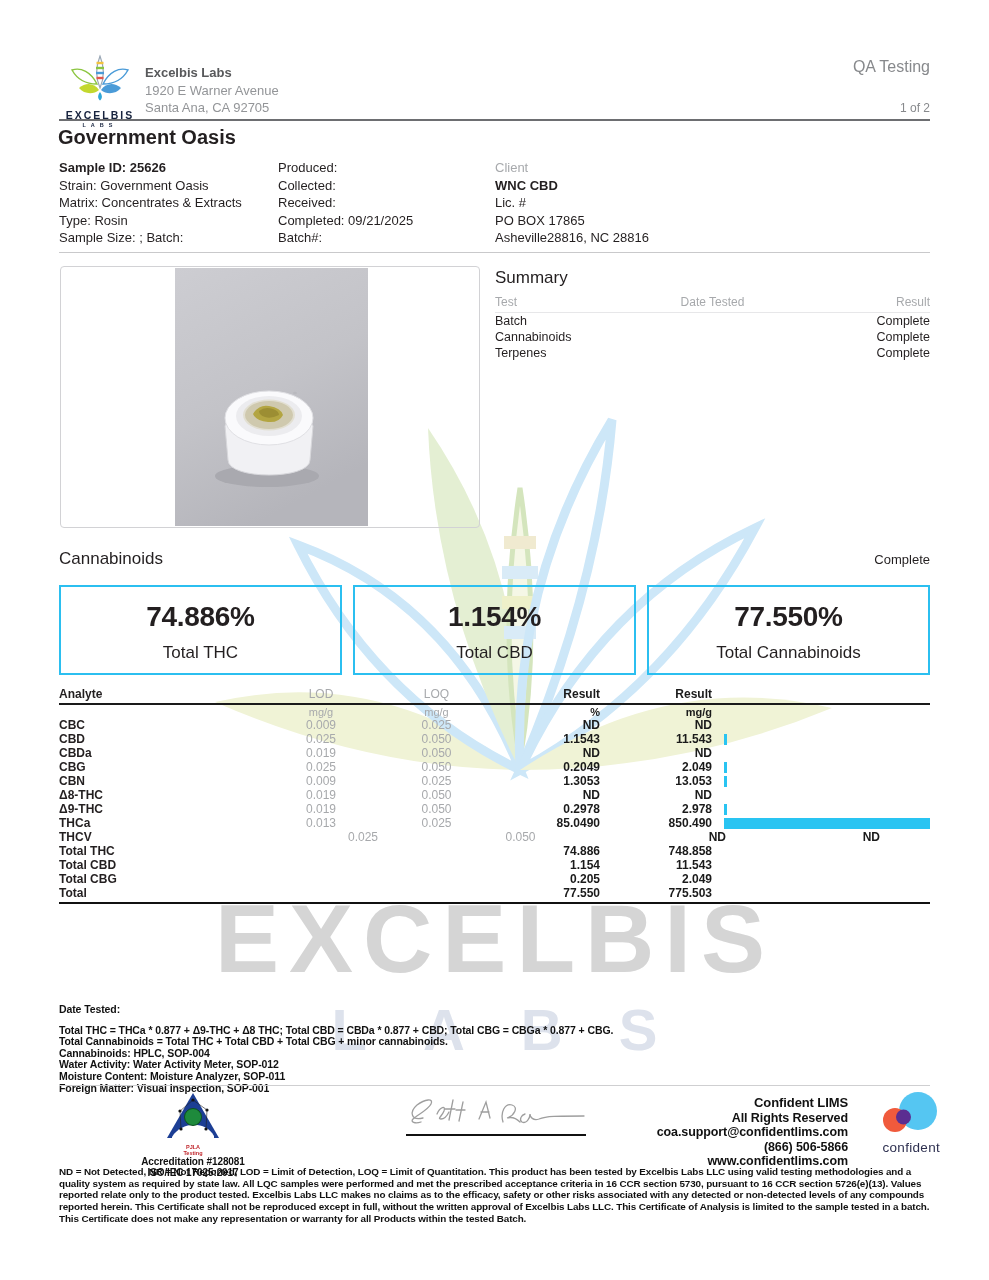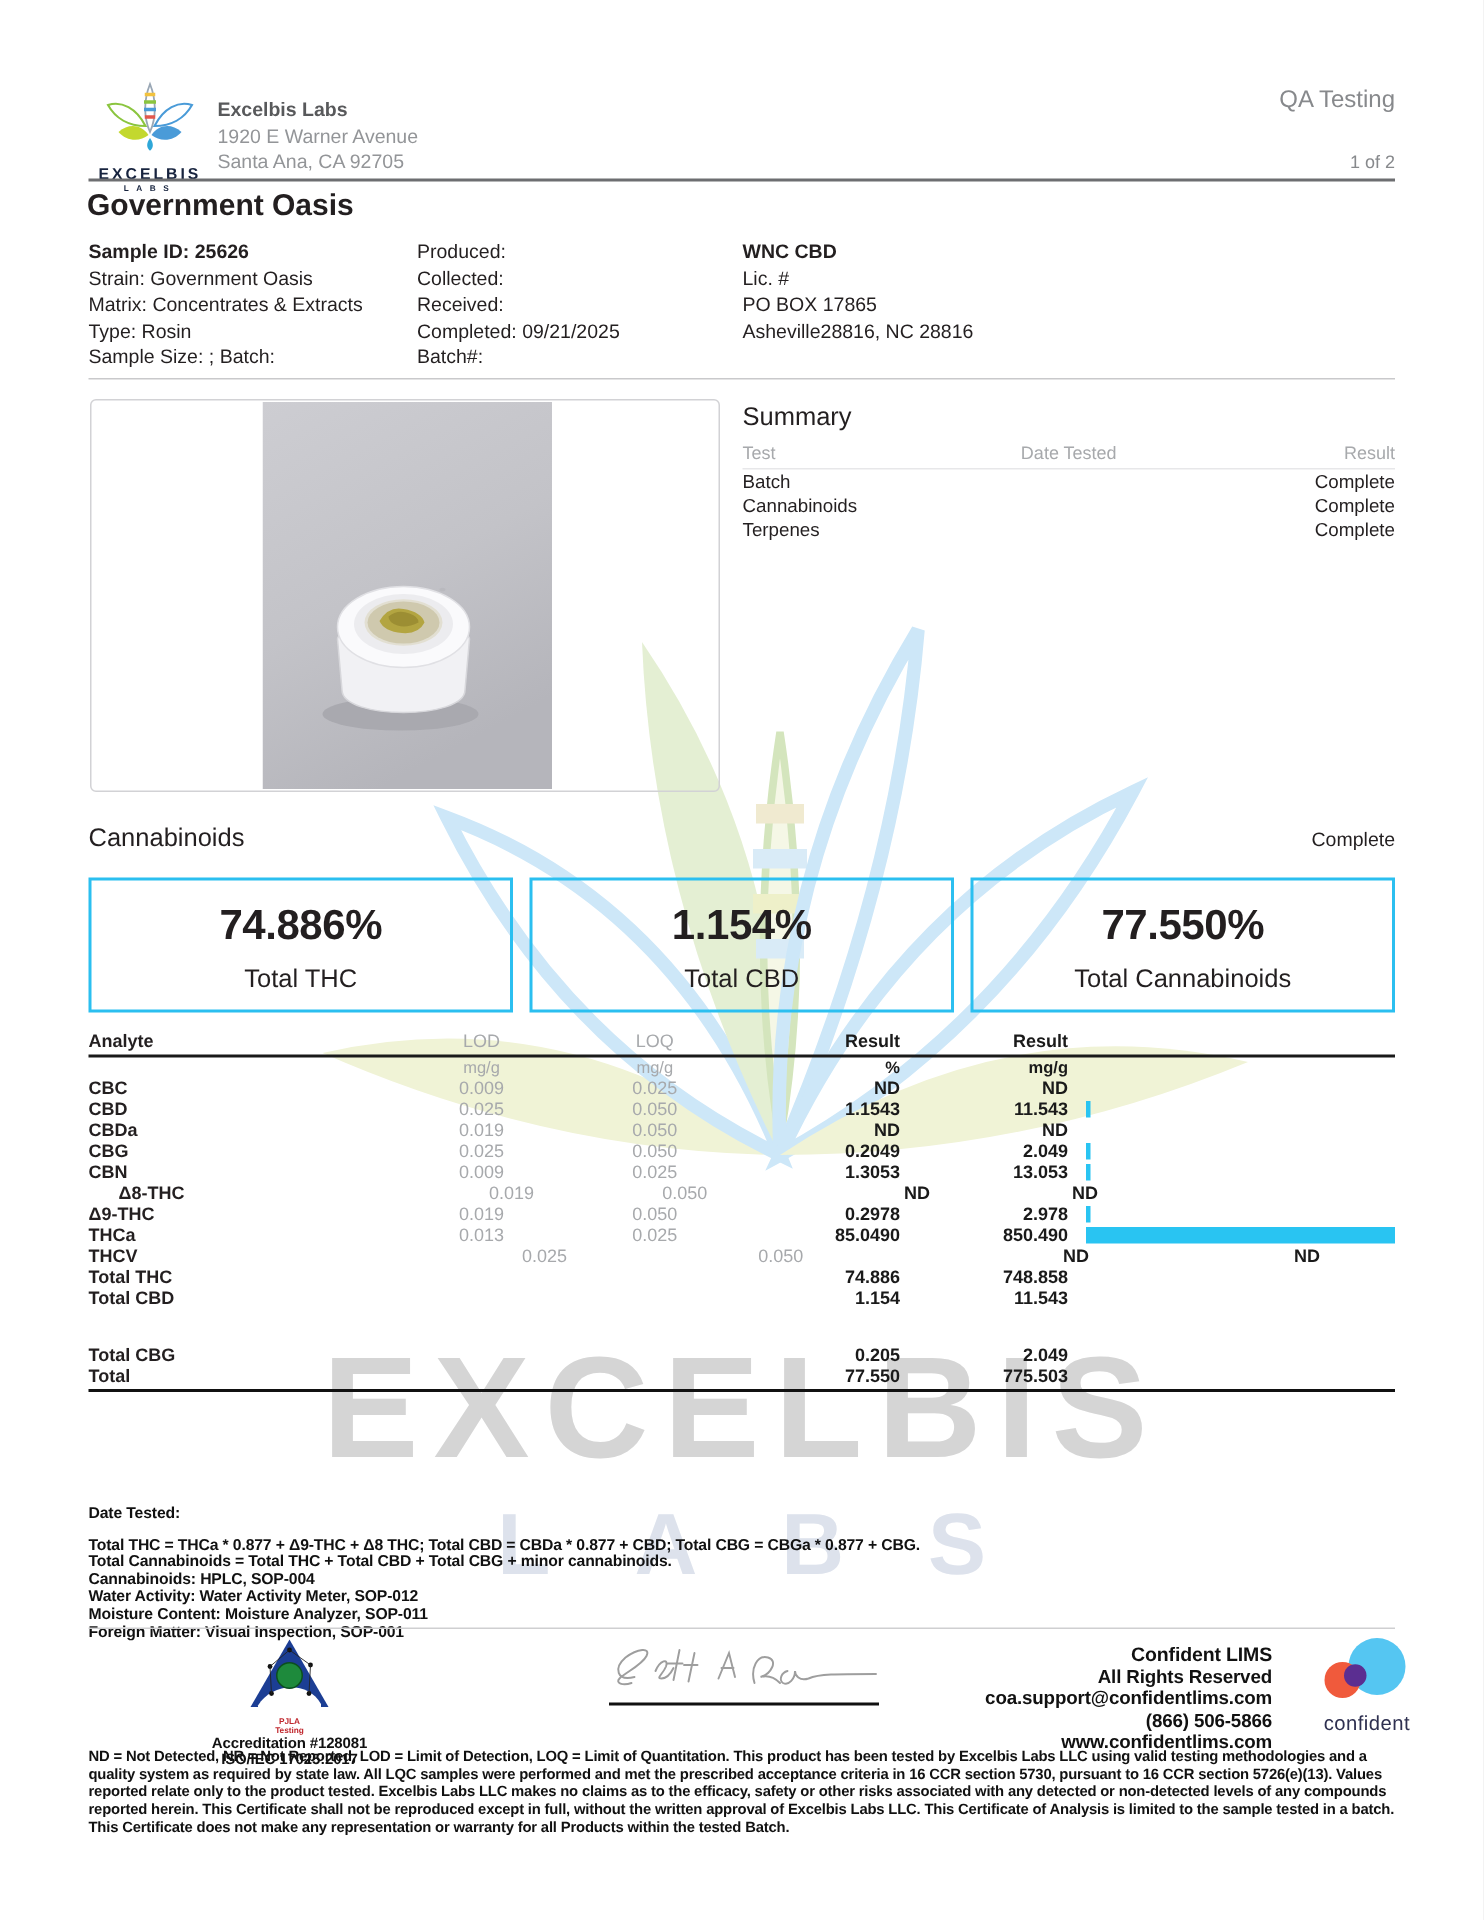--- a/index.html
+++ b/index.html
@@ -167,20 +167,21 @@
       <span class="info-line" style="display: block;">Sample Size: ; Batch:</span>
     </div>
   <div class="abs z1 info-col col2">
       <span class="info-line" style="display: block;">Produced:</span>
       <span class="info-line" style="display: block;">Collected:</span>
       <span class="info-line" style="display: block;">Received:</span>
       <span class="info-line" style="display: block;">Completed: 09/21/2025</span>
       <span class="info-line" style="display: block;">Batch#:</span>
     </div>
   <div class="abs z1 info-col col3">
+    <div class="client-label">Client</div>
     <div class="client-name">WNC CBD</div>
     <div>Lic. #</div>
     <div>PO BOX 17865</div>
     <div>Asheville28816, NC 28816</div>
   </div>
   <div class="abs z1 divider2"></div>
 
   <div class="abs z1 photo-box">
     <svg class="photo-img" width="193" height="258" viewBox="0 0 193 258">
       <defs>
@@ -305,21 +306,21 @@
         <span class="trow" style="display: grid;">
           <span class="c0">CBN</span>
           <span class="c1">0.009</span>
           <span class="c2">0.025</span>
           <span class="c3">1.3053</span>
           <span class="c4">13.053</span>
           <span class="c5">
             <span class="bar" style="width: 3px;"></span>
           </span>
         </span>
-        <span class="trow" style="display: grid; margin-left: 20px;">
+        <span class="trow" style="display: grid;">
           <span class="c0">Δ8-THC</span>
           <span class="c1">0.019</span>
           <span class="c2">0.050</span>
           <span class="c3">ND</span>
           <span class="c4">ND</span>
           <span class="c5"></span>
         </span>
         <span class="trow" style="display: grid;">
           <span class="c0">Δ9-THC</span>
           <span class="c1">0.019</span>
@@ -357,21 +358,21 @@
           <span class="c5"></span>
         </span>
         <span class="trow bold" style="display: grid;">
           <span class="c0">Total CBD</span>
           <span class="c1"></span>
           <span class="c2"></span>
           <span class="c3">1.154</span>
           <span class="c4">11.543</span>
           <span class="c5"></span>
         </span>
-        <span class="trow bold" style="display: grid; margin-top: 24px;">
+        <span class="trow bold" style="display: grid;">
           <span class="c0">Total CBG</span>
           <span class="c1"></span>
           <span class="c2"></span>
           <span class="c3">0.205</span>
           <span class="c4">2.049</span>
           <span class="c5"></span>
         </span>
         <span class="trow bold" style="display: grid;">
           <span class="c0">Total</span>
           <span class="c1"></span>

